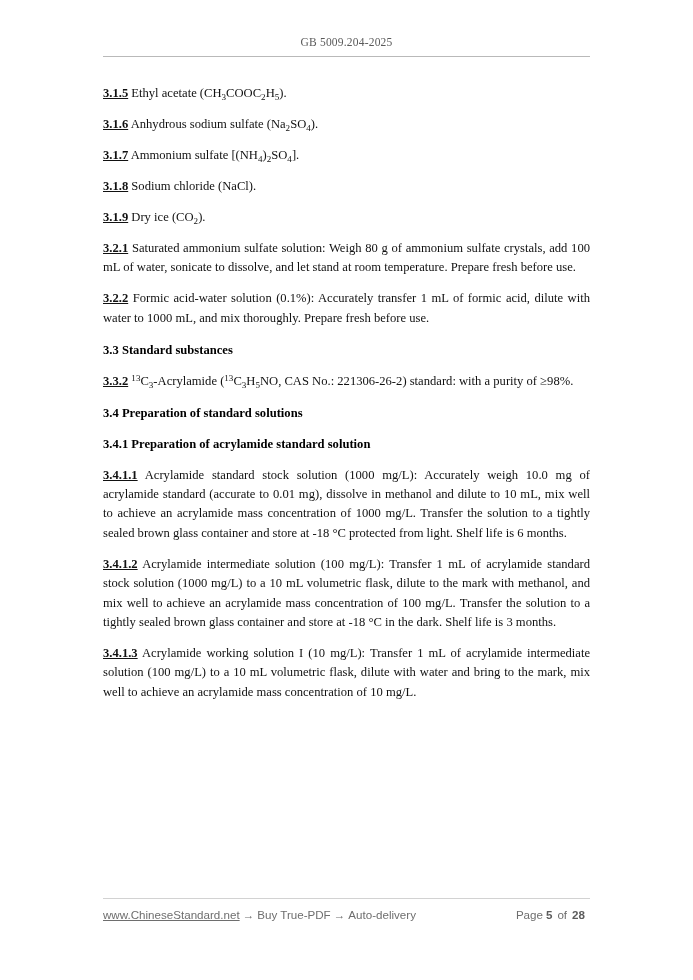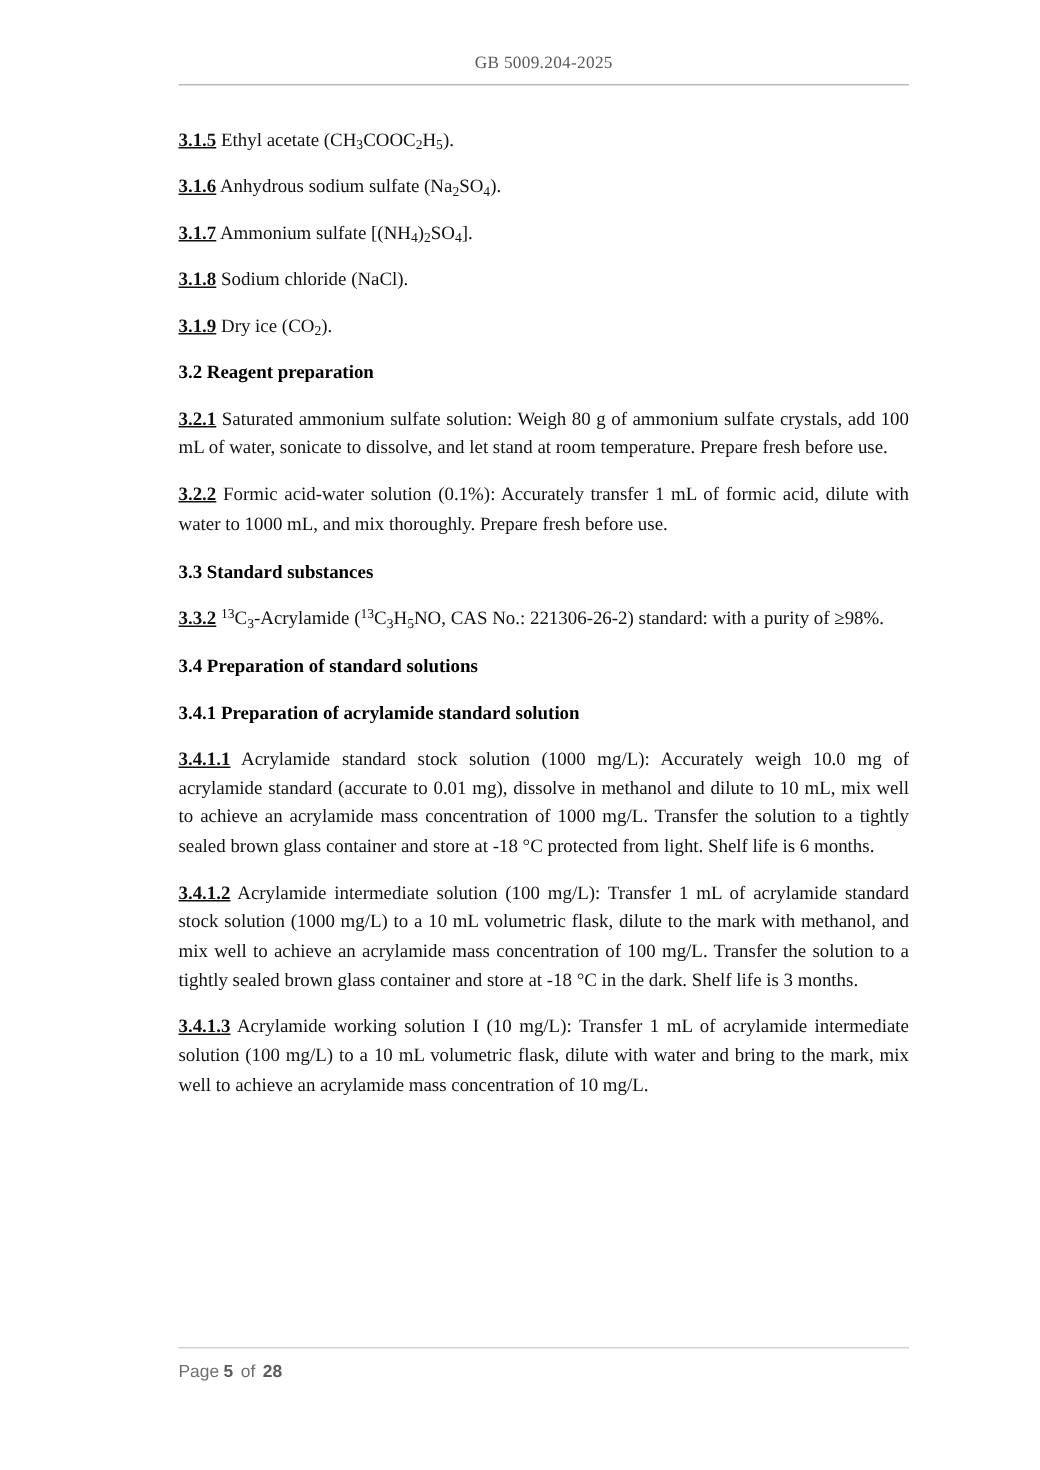--- a/index.html
+++ b/index.html
@@ -10,21 +10,21 @@
   body {
     width: 693px;
     height: 980px;
     font-family: "Liberation Serif", "DejaVu Serif", serif;
     color: #000000;
     position: relative;
     overflow: hidden;
   }
   .page {
     position: absolute;
-    left: 16px; top: 0;
+    left: 0; top: 0;
     width: 670px;
     height: 980px;
   }
   
   .header {
     position: absolute;
     left: 103px;
     top: 36px;
     width: 487px;
   }
@@ -160,21 +160,20 @@
     <p class="para item">
       <span class="num">3.1.8</span>
       Sodium chloride (NaCl).
     </p>
 
     <p class="para item block-gap-1">
       <span class="num">3.1.9</span>
       Dry ice (CO<sub>2</sub>).
     </p>
 
-    <p class="heading">3.2 Reagent preparation</p>
 
     <p class="para">
       <span class="num">3.2.1</span>
       <span>Saturated ammonium sulfate solution: Weigh 80 g of ammonium sulfate crystals, add 100 mL of water, sonicate to dissolve, and let stand at room temperature. Prepare fresh before use.</span>
     </p>
 
     <p class="para block-gap-1">
       <span class="num">3.2.2</span>
       <span>Formic acid-water solution (0.1%): Accurately transfer 1 mL of formic acid, dilute with water to 1000 mL, and mix thoroughly. Prepare fresh before use.</span>
     </p>
@@ -204,19 +203,22 @@
     <p class="para">
       <span class="num">3.4.1.3</span>
       <span>Acrylamide working solution I (10 mg/L): Transfer 1 mL of acrylamide intermediate solution (100 mg/L) to a 10 mL volumetric flask, dilute with water and bring to the mark, mix well to achieve an acrylamide mass concentration of 10 mg/L.</span>
     </p>
 
   </div>
 
   <div class="footer">
     <div class="footer-rule"></div>
     <div class="footer-row">
+      <div class="footer-left">
+        <span class="footer-site">www.ChineseStandard.net</span><span class="footer-arrow">→</span><span>Buy True-PDF</span><span class="footer-arrow">→</span><span>Auto-delivery</span>
+      </div>
       <div class="footer-right">
         <span>Page</span><span class="pg-num">5</span><span class="pg-of">of</span><span class="pg-num">28</span>
       </div>
     </div>
   </div>
 
 </div>
 
 </body></html>

